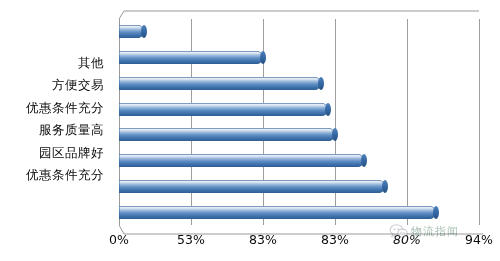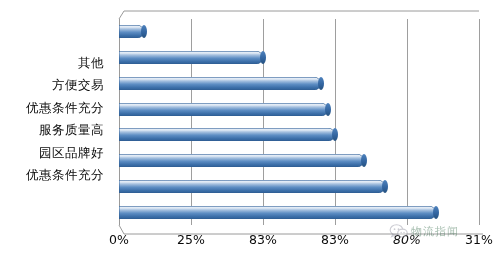--- a/index.html
+++ b/index.html
@@ -223,25 +223,25 @@
           <div class="bar" style="width: 266.4px;"></div>
         </div>
         <div class="bar-row" style="top: 180.125px; width: 360px;">
           <div class="bar" style="width: 316.8px;"></div>
         </div>
       </div>
   </div>
 
   <div id="value-axis">
       <span class="val-label" style="left: 119px;">0%</span>
-      <span class="val-label" style="left: 191px;">25%</span>
+      <span class="val-label" style="left: 191px;">53%</span>
       <span class="val-label" style="left: 263px;">83%</span>
       <span class="val-label" style="left: 335px;">83%</span>
       <span class="val-label" style="left: 407px; font-style: italic;">80%</span>
-      <span class="val-label" style="left: 479px;">31%</span>
+      <span class="val-label" style="left: 479px;">94%</span>
     </div>
 
   <div id="watermark">
     <svg id="watermark-icon" viewBox="0 0 24 24">
       <ellipse cx="9.5" cy="10" rx="8" ry="6.6" fill="none" stroke="#7a7a8c" stroke-width="1.4"></ellipse>
       <path d="M5 15.2 L3.4 18.4 L7.2 16.6" fill="none" stroke="#7a7a8c" stroke-width="1.4"></path>
       <circle cx="7" cy="9" r="1.1" fill="#7a7a8c"></circle>
       <circle cx="12" cy="9" r="1.1" fill="#7a7a8c"></circle>
       <ellipse cx="17" cy="14" rx="6" ry="5" fill="#ffffff" stroke="#7a7a8c" stroke-width="1.4"></ellipse>
       <circle cx="15.4" cy="13.2" r="0.9" fill="#7a7a8c"></circle>

